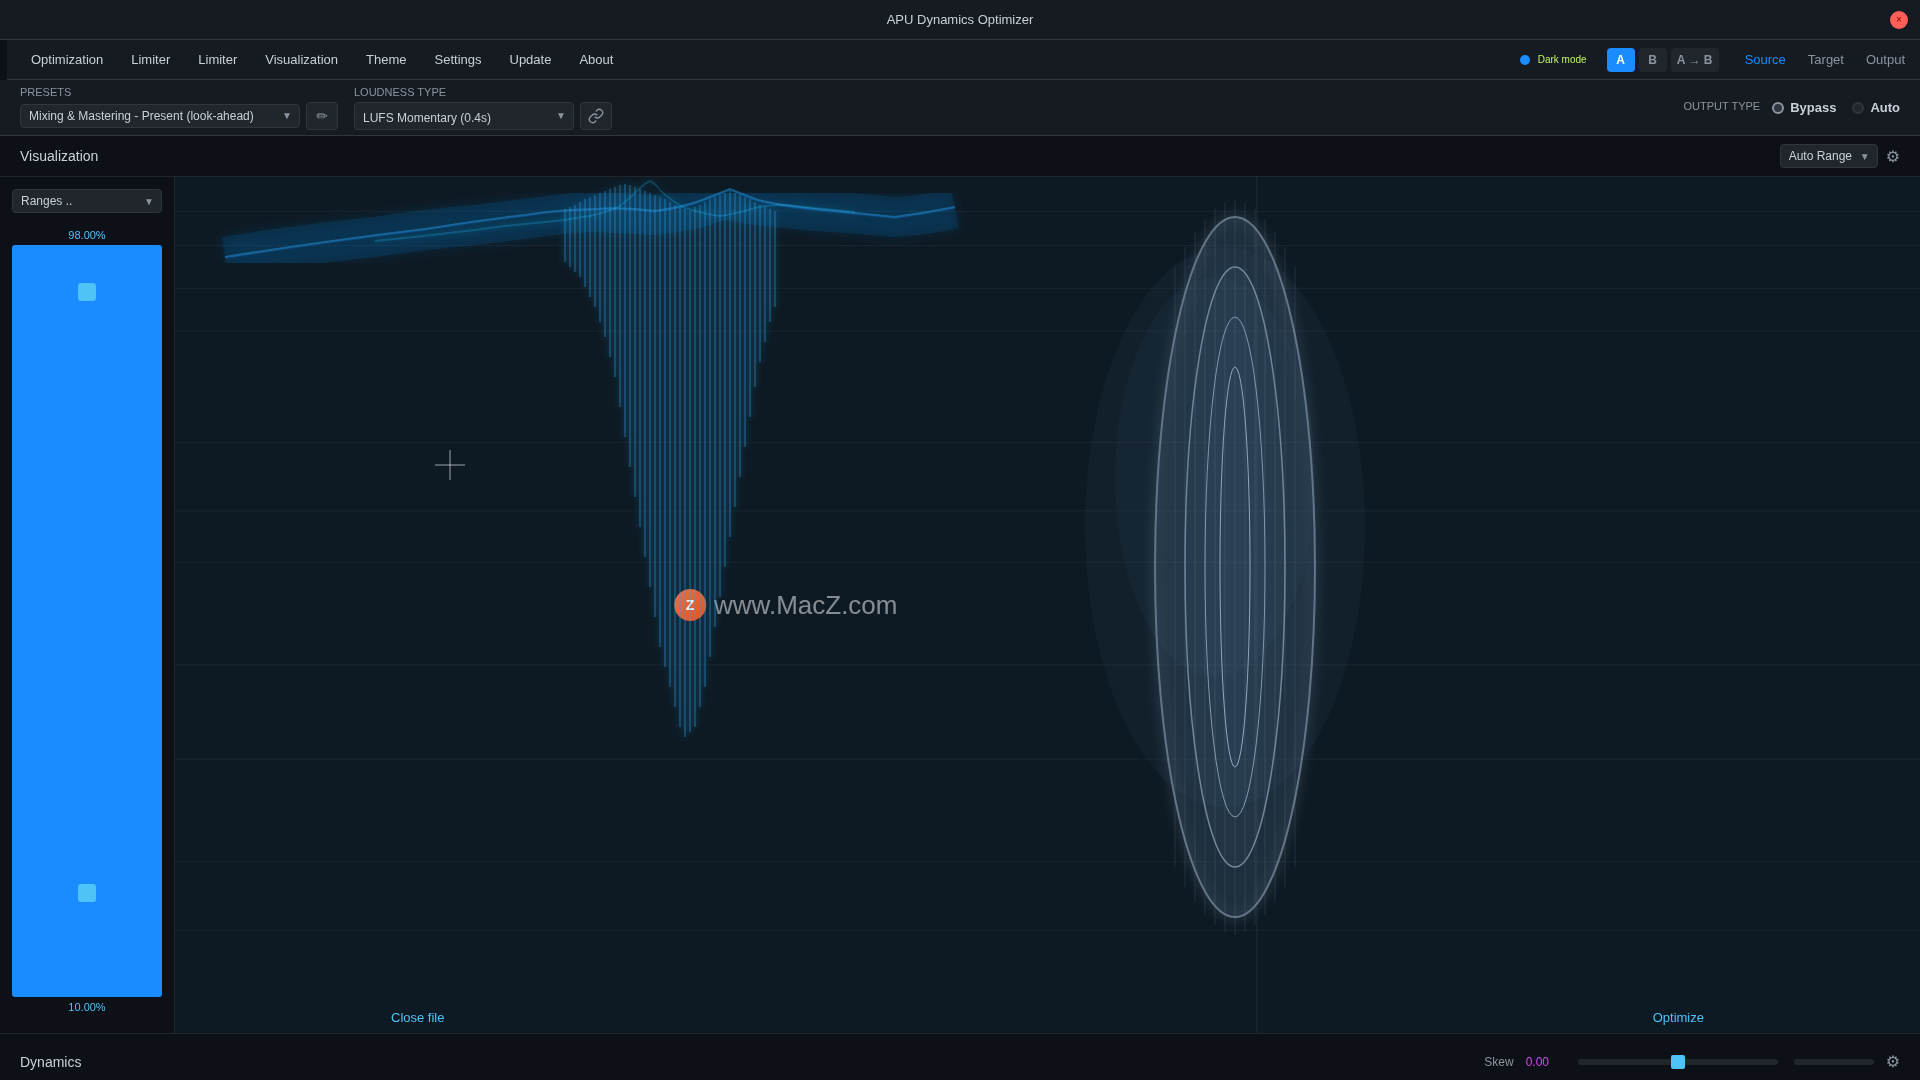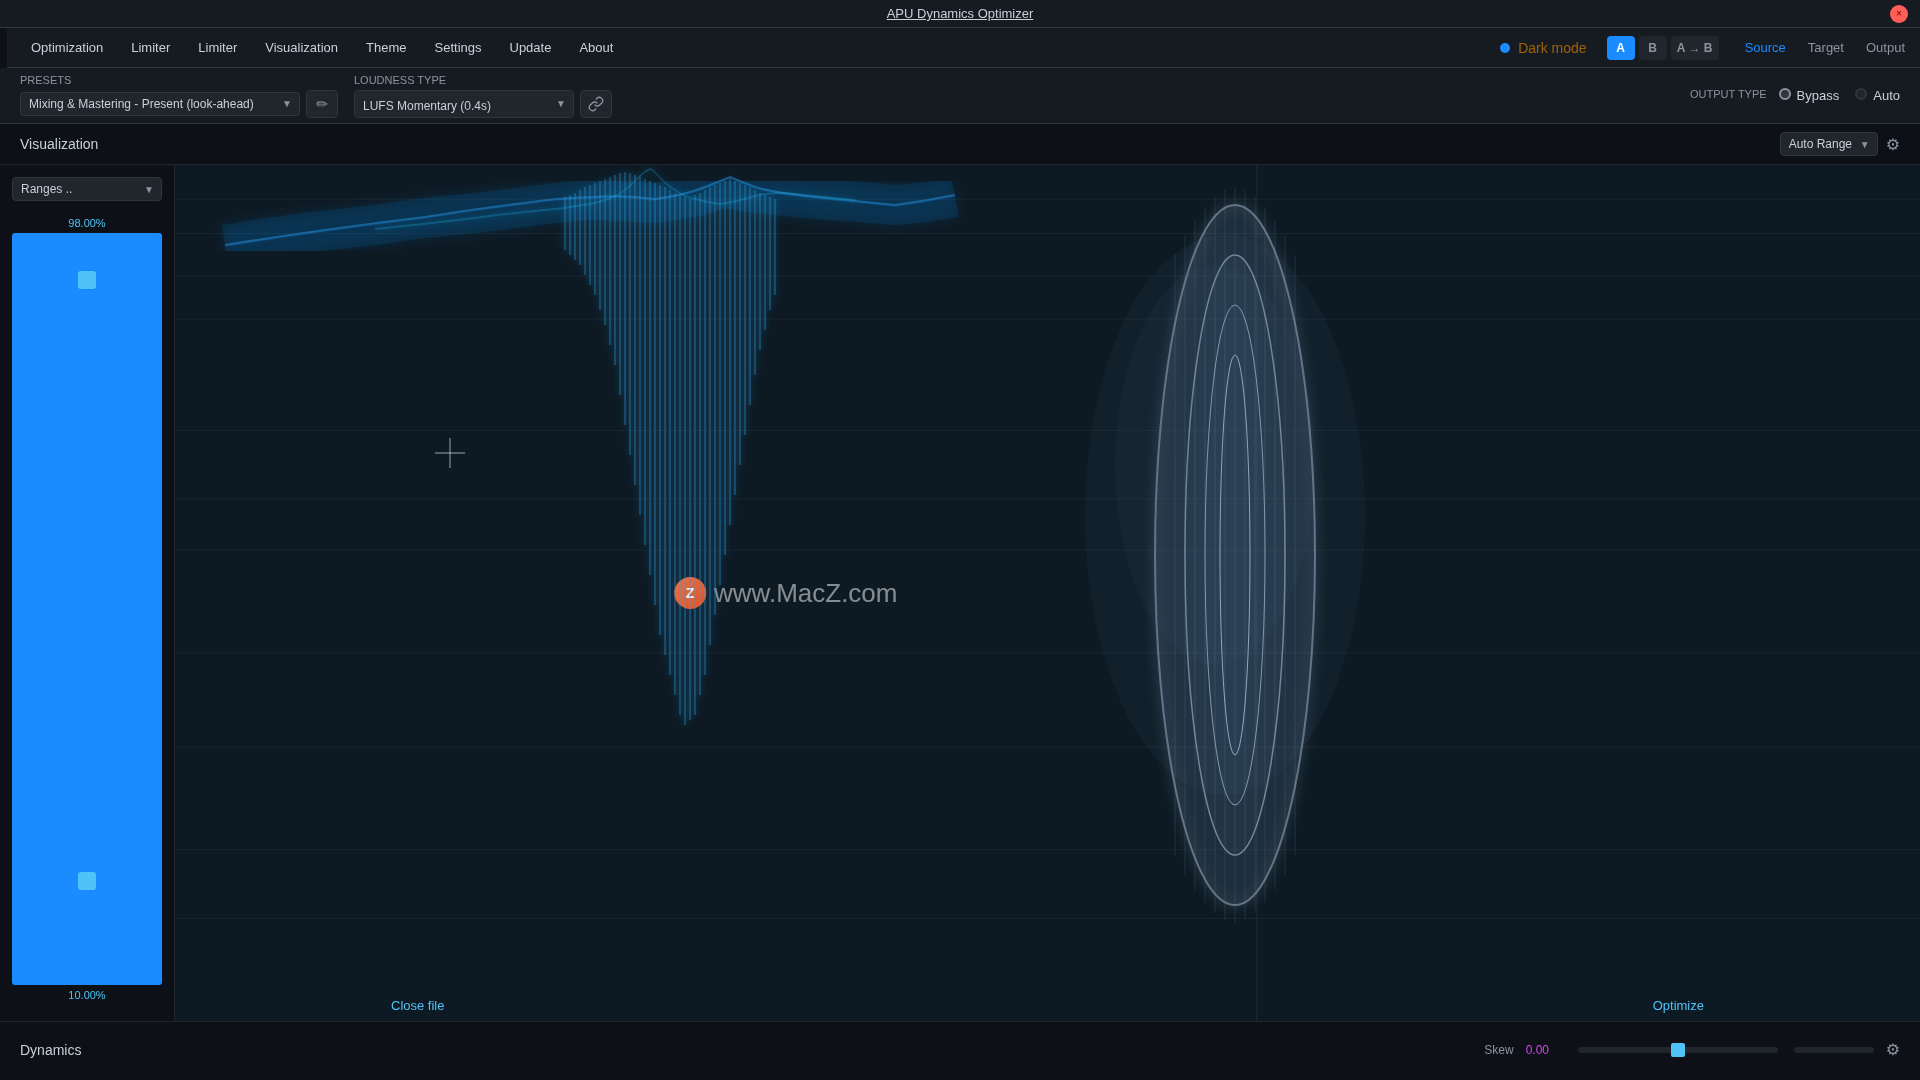--- a/index.html
+++ b/index.html
@@ -9,28 +9,27 @@
       background: #0d1117;
       color: #c8d0d8;
       font-family: 'Segoe UI', Arial, sans-serif;
       font-size: 13px;
       overflow: hidden;
     }
 
     
     #title-bar {
       width: 100%;
-      height: 28px;
+      height: 40px;
       background: #161b22;
       display: flex;
       align-items: center;
       justify-content: center;
       position: relative;
       border-bottom: 1px solid #30363d;
-      text-decoration: underline;
     }
     #title-bar .title {
       color: #c8d0d8;
       font-size: 13px;
     }
     #close-btn {
       position: absolute;
       right: 12px;
       top: 50%;
       transform: translateY(-50%);
@@ -73,21 +72,21 @@
       align-items: center;
       gap: 8px;
       margin-right: 16px;
     }
     .dark-mode-dot {
       width: 10px;
       height: 10px;
       background: #1a8cff;
       border-radius: 50%;
     }
-    .dark-mode-label { color: #a16207; font-size: 14px; }
+    .dark-mode-label { color: #bef264; font-size: 10px; }
 
     .ab-group {
       display: flex;
       align-items: center;
       gap: 4px;
       margin-right: 12px;
     }
     .ab-btn {
       width: 28px;
       height: 24px;
@@ -218,22 +217,24 @@
       flex-direction: row;
       gap: 12px;
       margin-left: auto;
     }
     .output-options {
       display: flex;
       gap: 16px;
     }
     .radio-option {
       display: flex;
+      align-items: center;
       gap: 6px;
       cursor: pointer;
+      font-weight: bold;
     }
     .radio-dot {
       width: 12px;
       height: 12px;
       border-radius: 50%;
       border: 2px solid #30363d;
       background: #21262d;
     }
     .radio-dot.active {
       background: #30363d;

